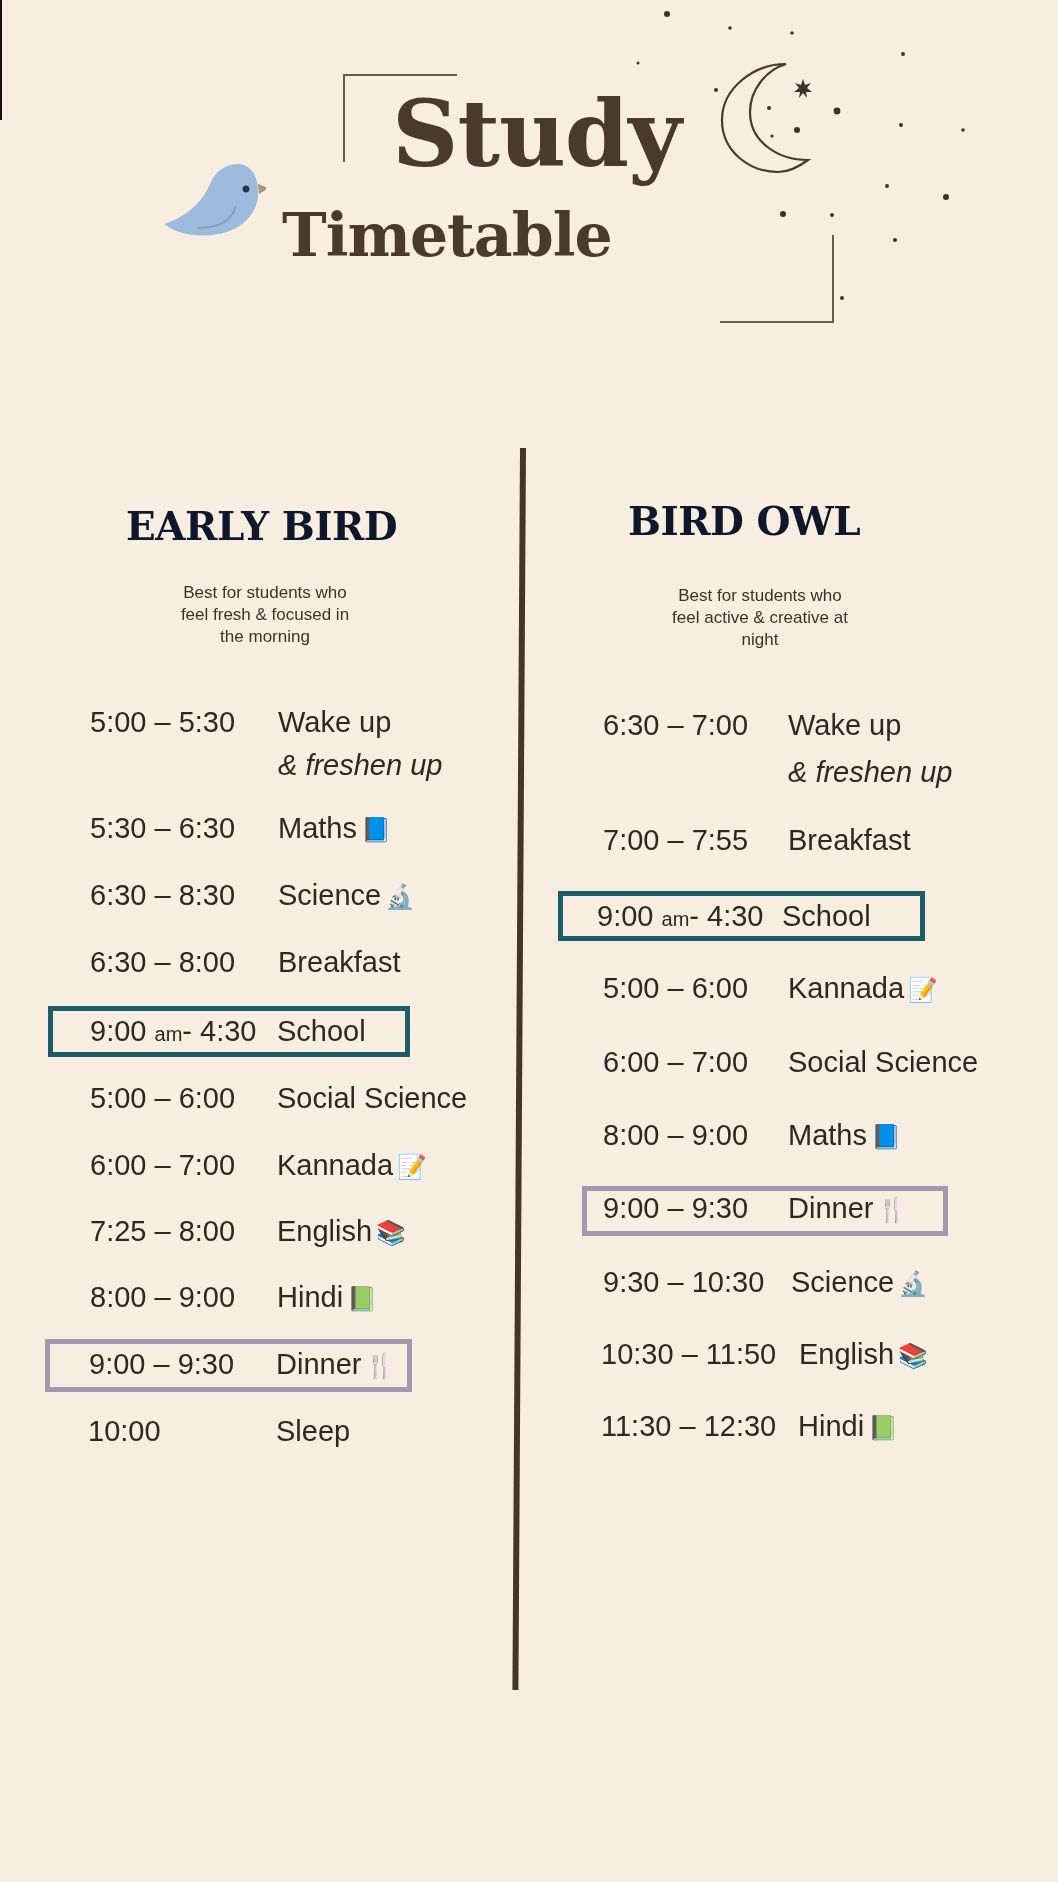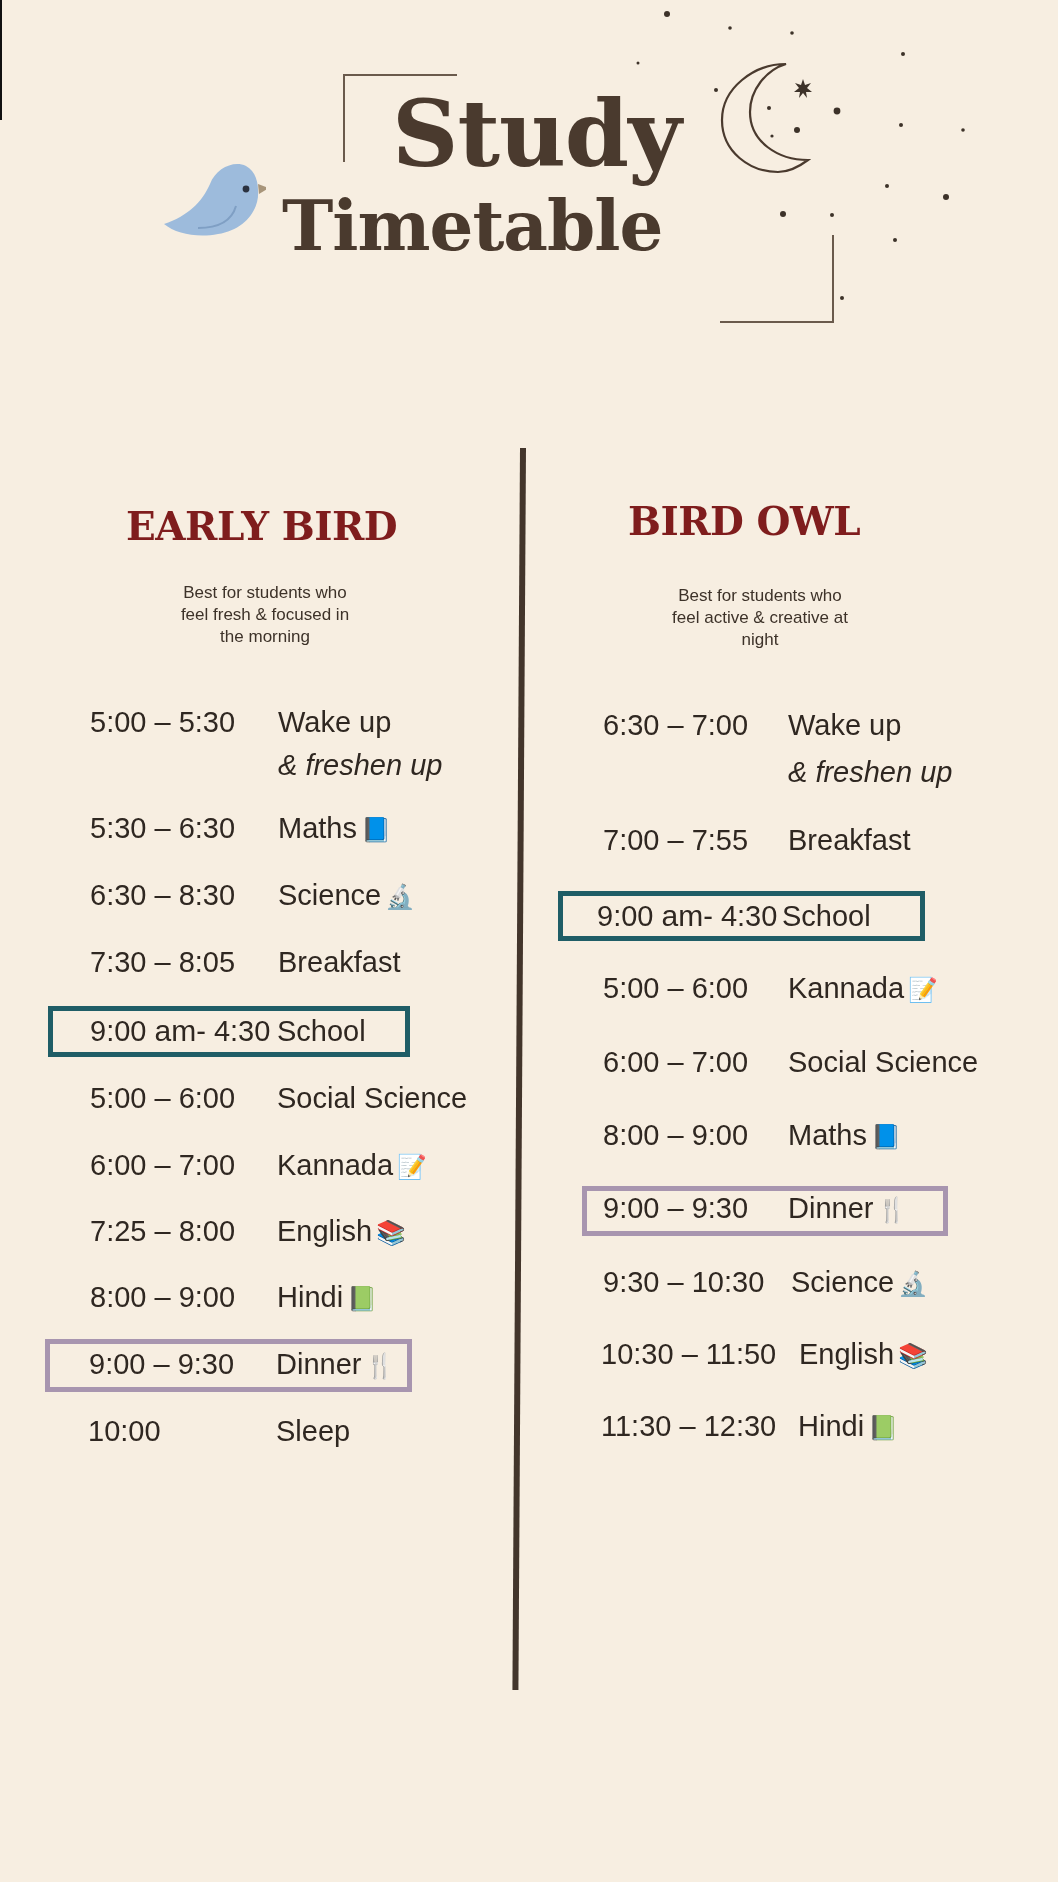--- a/index.html
+++ b/index.html
@@ -10,49 +10,49 @@
   }
   .abs { position:absolute; }
   .edge-bar { left:0; top:0; width:2px; height:120px; background:#111; }
 
   
   .title-word {
     position:absolute; font-family:"DejaVu Serif", serif; font-weight:bold;
     color:#4a3a2e; letter-spacing:-1px; white-space:nowrap; line-height:1;
   }
   .title-1 { left:392px; top:88px; font-size:92px; }
-  .title-2 { left:282px; top:191px; font-size:69px; }
+  .title-2 { left:282px; top:205px; font-size:60px; }
   .bracket-tl { left:343px; top:74px; width:112px; height:86px;
     border-top:2px solid #6a5a4c; border-left:2px solid #6a5a4c; }
   .bracket-br { left:720px; top:235px; width:112px; height:86px;
     border-bottom:2px solid #6a5a4c; border-right:2px solid #6a5a4c; }
 
   
   .col-heading {
     position:absolute; font-family:"DejaVu Serif", serif; font-weight:bold;
-    font-size:39px; color:#7f1d1d; white-space:nowrap; letter-spacing:-0.5px;
+    font-size:39px; color:#0f172a; white-space:nowrap; letter-spacing:-0.5px;
   }
   .col-sub {
     position:absolute; font-family:"Liberation Sans", sans-serif;
     font-size:17px; line-height:22px; color:#3d3229; text-align:center;
     white-space:pre-line;
   }
 
   
   .divider { left:520px; top:448px; width:6px; height:1242px;
     background:#43352b; transform:rotate(0.35deg); transform-origin:top center; }
 
   
   .row { position:absolute; font-family:"Liberation Sans", sans-serif;
     font-size:29px; color:#2f2721; white-space:nowrap; line-height:34px; }
   .row .time { position:absolute; left:0; top:0; }
   .row .act { position:absolute; top:0; }
   .row .act2 { position:absolute; top:43px;font-style:italic; }
   .row .emoji { font-size:24px; margin-left:4px; }
-  .am { font-size:30px; }
+  .am { font-size:20px; }
 
   .box { position:absolute; box-sizing:border-box; }
   .box-school { border:5px solid #1f5d66; }
   .box-dinner { border:5px solid #a895af; }
 </style>
 </head>
 <body>
 
 <div class="abs edge-bar"></div>
 
@@ -123,21 +123,21 @@
   </div>
   <div class="row" style="left:90px;top:811px">
     <span class="time">5:30 – 6:30</span>
     <span class="act" style="left:188px"><span>Maths</span><span class="emoji">📘</span></span>
   </div>
   <div class="row" style="left:90px;top:878px">
     <span class="time">6:30 – 8:30</span>
     <span class="act" style="left:188px"><span>Science</span><span class="emoji">🔬</span></span>
   </div>
   <div class="row" style="left:90px;top:945px">
-    <span class="time">7:30 – 8:05</span>
+    <span class="time">6:30 – 8:00</span>
     <span class="act" style="left:188px">Breakfast</span>
   </div>
   <div class="row" style="left:90px;top:1014px">
     <span class="time"><span>9:00</span> <span class="am">am</span><span>- 4:30</span></span>
     <span class="act" style="left:187px">School</span>
   </div>
   <div class="row" style="left:90px;top:1081px">
     <span class="time">5:00 – 6:00</span>
     <span class="act" style="left:187px">Social Science</span>
   </div>

